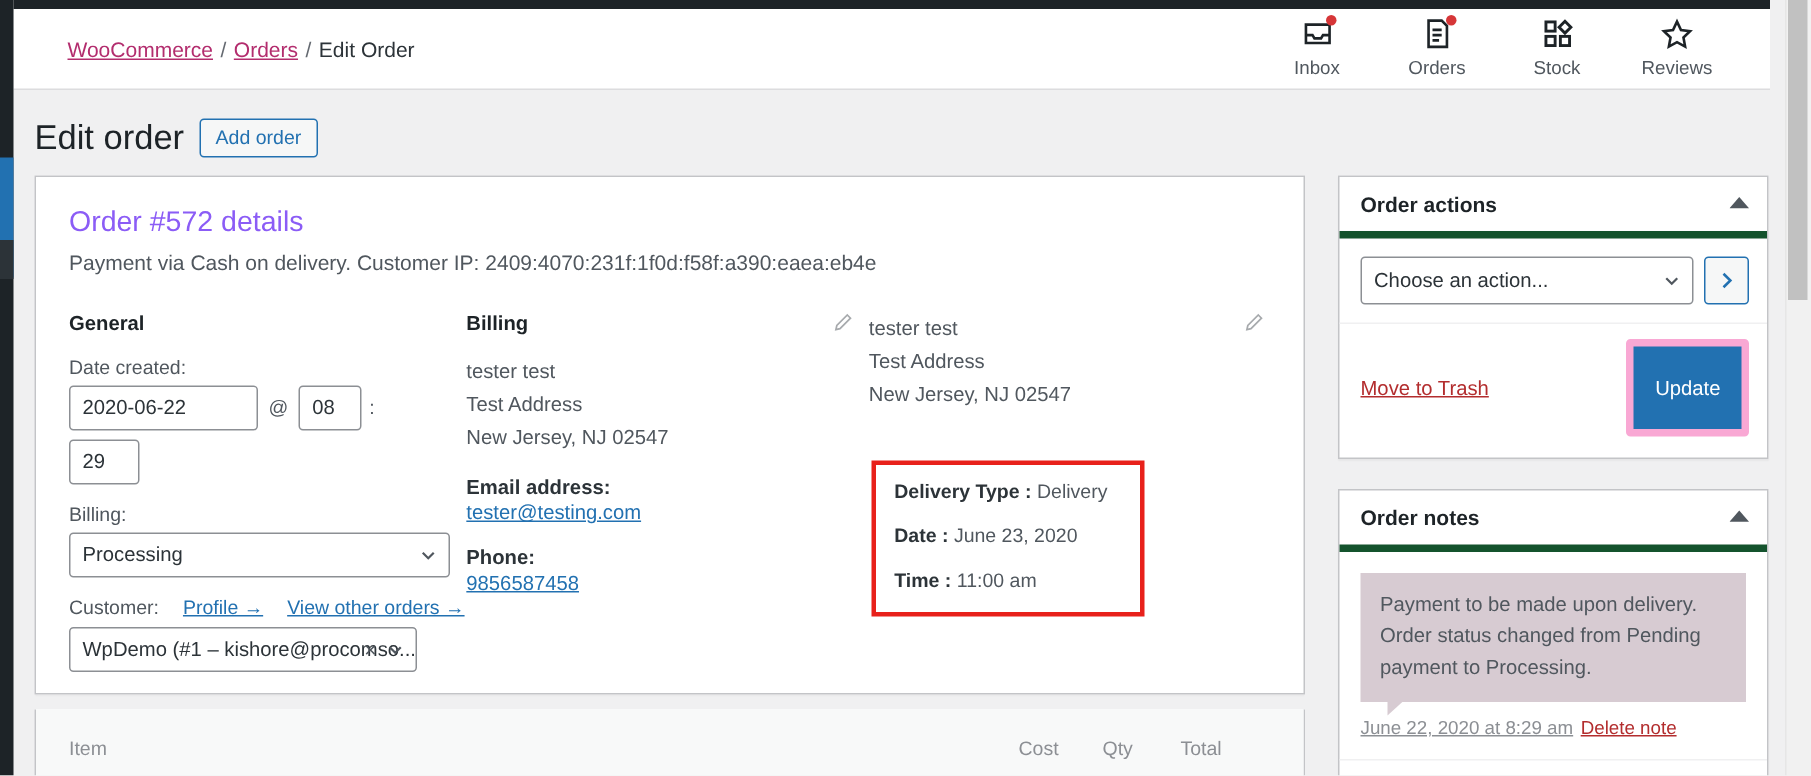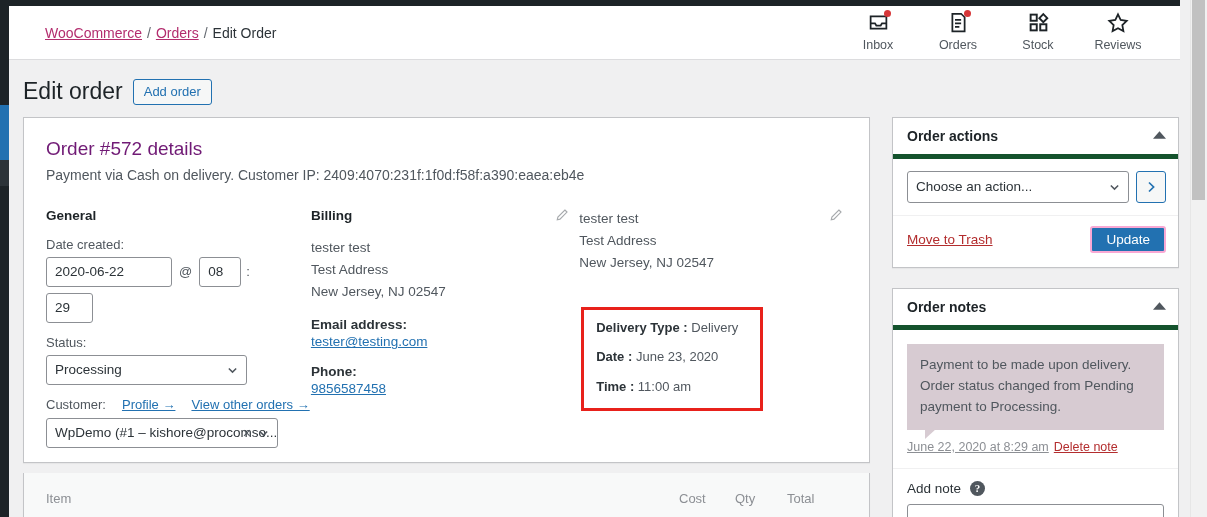--- a/index.html
+++ b/index.html
@@ -128,21 +128,21 @@
   #order-data-box {
     width: 847px;
     background: #fff;
     border: 1px solid #c3c4c7;
     box-shadow: 0 1px 1px rgba(0,0,0,.04);
   }
   #order-data-inner { padding: 20px 22px 14px; }
   #order-heading {
     font-size: 19px;
     font-weight: 400;
-    color: #701a75;
+    color: #8b5cf6;
     margin: 0 0 5px 0;
   }
   #order-subtitle {
     font-size: 14px;
     color: #50575e;
     margin: 0 0 22px 0;
     line-height: 1.5;
   }
 
   #order-cols { display: flex; }
@@ -199,21 +199,21 @@
     font-size: 13.5px;
     color: #2c3338;
     cursor: pointer;
     white-space: nowrap; overflow: hidden;
   }
   .chev {
     position: absolute; right: 8px; top: 50%;
     transform: translateY(-50%);
     width: 11px; height: 11px;
   }
-  #status-select { width: 201px; margin-bottom: 12px; }
+  #status-select { width: 254px; margin-bottom: 12px; }
   #status-label { margin-top: 12px; }
 
   #customer-row { display: flex; align-items: baseline; margin-bottom: 6px; }
   #customer-label { font-size: 13px; color: #50575e; }
   .cust-link {
     color: #2271b1;
     text-decoration: underline;
     font-size: 13px;
     margin-left: 16px;
     cursor: pointer;
@@ -313,25 +313,25 @@
     justify-content: space-between;
     padding: 10px 12px 14px 14px;
     border-top: 1px solid #f0f0f1;
   }
   #trash-link {
     color: #b32d2e; text-decoration: underline;
     font-size: 13.5px; cursor: pointer;
   }
   #update-btn {
     background: #2271b1;
-    border: 2px solid #f9a8d4;
+    border: 5px solid #f9a8d4;
     border-radius: 3px;
     color: #fff;
     font-size: 13.5px;
-    padding: 4px 14px;
+    padding: 20px 14px;
     cursor: pointer;
     font-family: "Liberation Sans", sans-serif;
   }
 
   #notes-body { padding: 14px 14px 6px 14px; }
   .note-item { margin-bottom: 8px; }
   .note-bubble {
     position: relative;
     background: #d7cbd2;
     padding: 11px 13px 12px;
@@ -486,21 +486,21 @@
               <div id="date-created-row">
                 <input id="date-input" class="txtinput" type="text" value="2020-06-22" style="">
                 <span id="date-at">@</span>
                 <input id="hour-input" class="txtinput" type="text" value="08" style="">
                 <span id="colon">:</span>
               </div>
               <div id="minute-row">
                 <input id="minute-input" class="txtinput" type="text" value="29" style="">
               </div>
 
-              <label id="status-label" class="fld-label">Status:</label>
+              <label id="status-label" class="fld-label">Billing:</label>
               <div id="status-select" class="selectbox">
                 <span>Processing</span>
                 <svg class="chev" viewBox="0 0 12 12" fill="none" stroke="#50575e" stroke-width="1.6">
                     <path d="M2 4.3l4 4 4-4"></path>
                   </svg>
               </div>
 
               <div id="customer-row">
                 <span id="customer-label">Customer:</span>
                 <span class="cust-link">Profile →</span>

